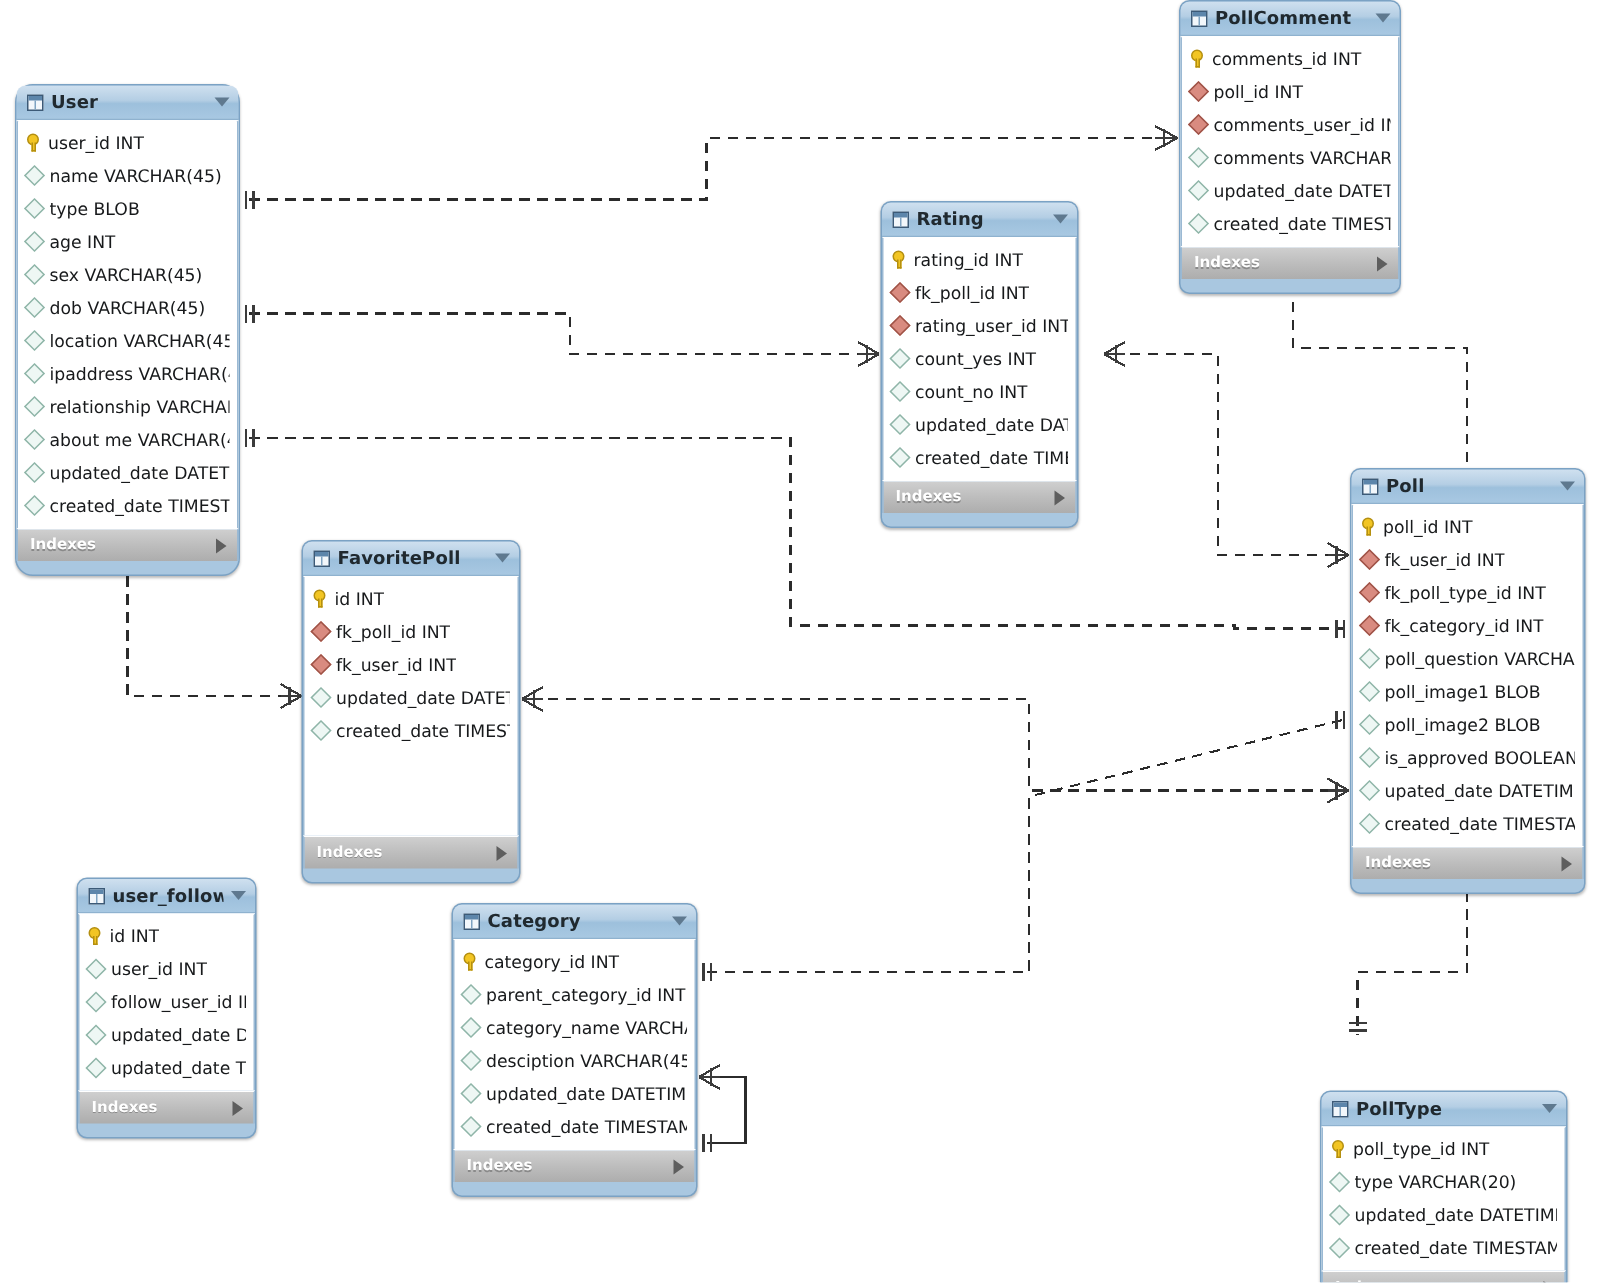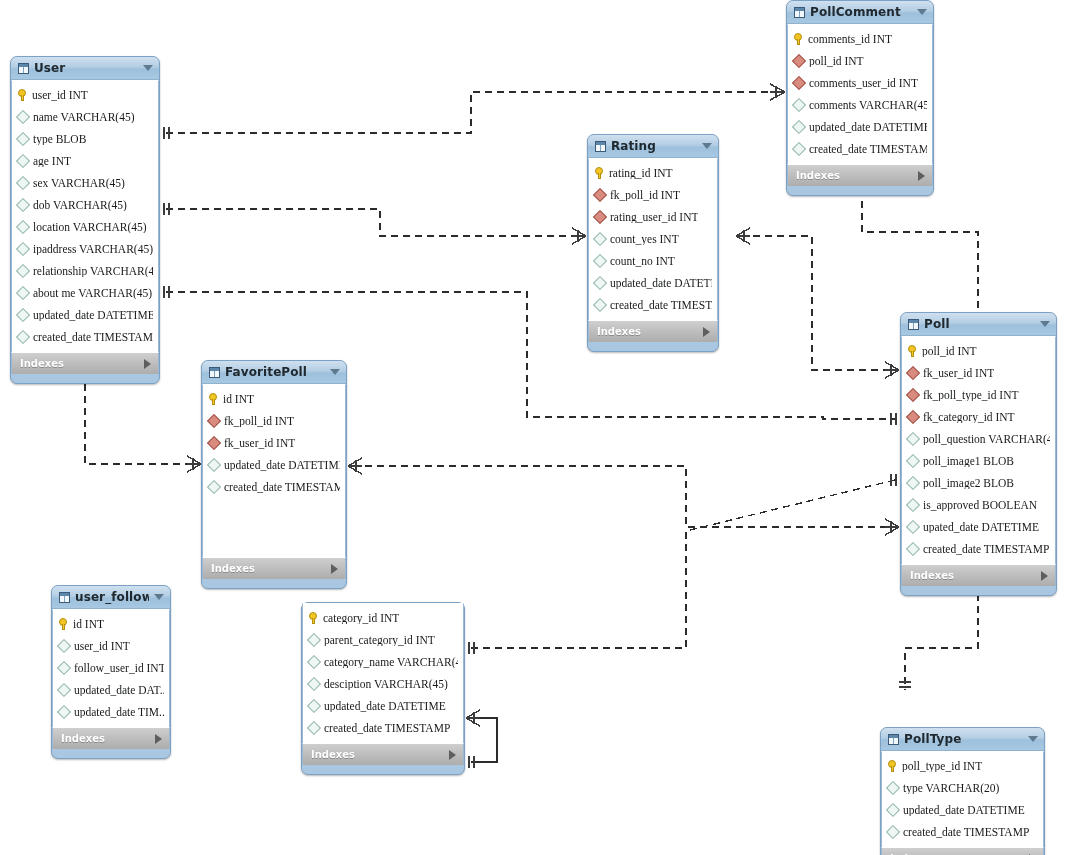--- a/index.html
+++ b/index.html
@@ -82,21 +82,20 @@
     padding:3px 0 4px 0;
     overflow:hidden;
   }
   .col{
     display:flex;
     align-items:center;
     gap:5px;
     height:22px;
     padding:0 5px 0 6px;
     white-space:nowrap;
-    font-family:Liberation Serif, serif;
   }
   .col-lbl{
     font-size:11.5px;
     color:#17191b;
     overflow:hidden;
     text-overflow:clip;
   }
   
   .ic-key{
     width:9px;height:12px;
@@ -268,21 +267,21 @@
         <path d="M978,576 L970,590 M978,576 L986,590 M978,576 L978,590"></path>
       </g>
 
       <g>
         <line x1="474" y1="712" x2="474" y2="724"></line>
         <path d="M466,718 L480,710 M466,718 L480,726 M466,718 L480,718"></path>
       </g>
     </g>
   </svg>
 
-<div class="tbl" style="left: 10px; top: 56px; width: 150px;">
+<div class="tbl" style="left: 10px; top: 56px; width: 150px; border-radius: 12px;">
       <div class="tbl-hd">
         <span class="tbl-ico"></span>
         <span class="tbl-name">User</span>
         <span class="caret"></span>
       </div>
       <div class="tbl-body">
         <div class="col">
           <span class="ic-key"></span>
           <span class="col-lbl">user_id INT</span>
         </div>
@@ -527,20 +526,25 @@
           <span class="ic-dia plain"></span>
           <span class="col-lbl">updated_date TIM...</span>
         </div>
       </div>
       <div class="tbl-ft">
         <span class="ft-lbl">Indexes</span>
         <span class="ft-arw"></span>
       </div>
     </div>
     <div class="tbl" style="left: 301px; top: 602px; width: 164px;">
+      <div class="tbl-hd">
+        <span class="tbl-ico"></span>
+        <span class="tbl-name">Category</span>
+        <span class="caret"></span>
+      </div>
       <div class="tbl-body">
         <div class="col">
           <span class="ic-key"></span>
           <span class="col-lbl">category_id INT</span>
         </div>
         <div class="col">
           <span class="ic-dia plain"></span>
           <span class="col-lbl">parent_category_id INT</span>
         </div>
         <div class="col">

